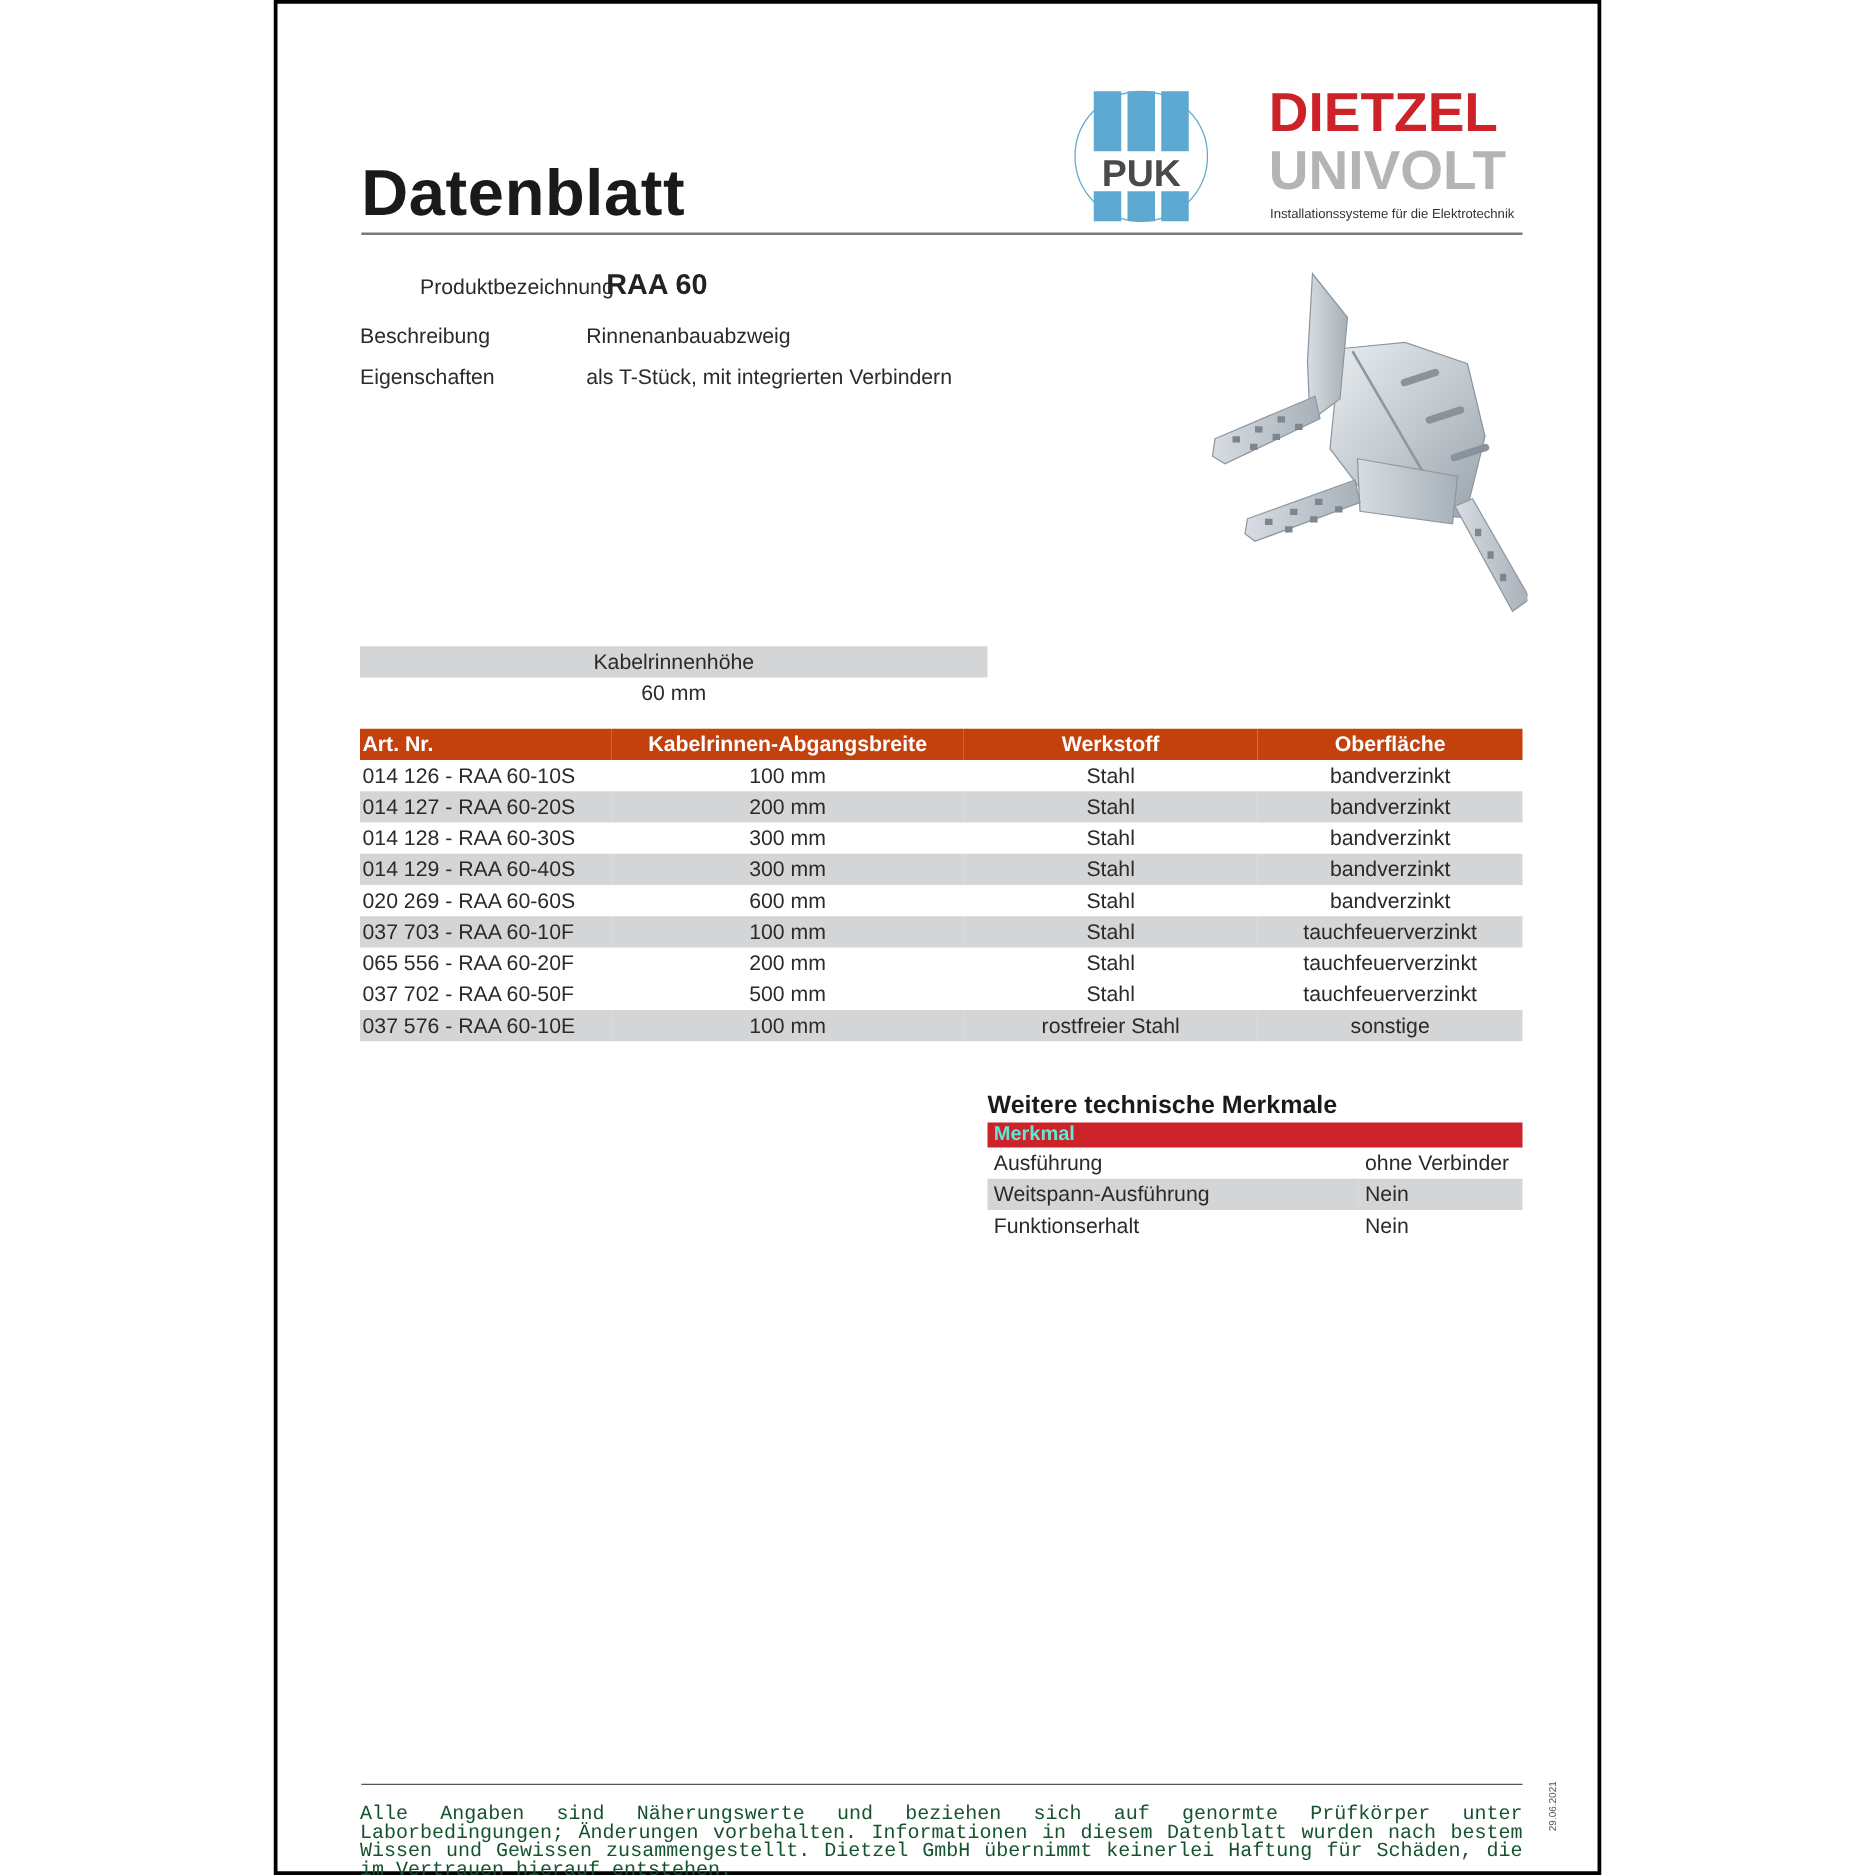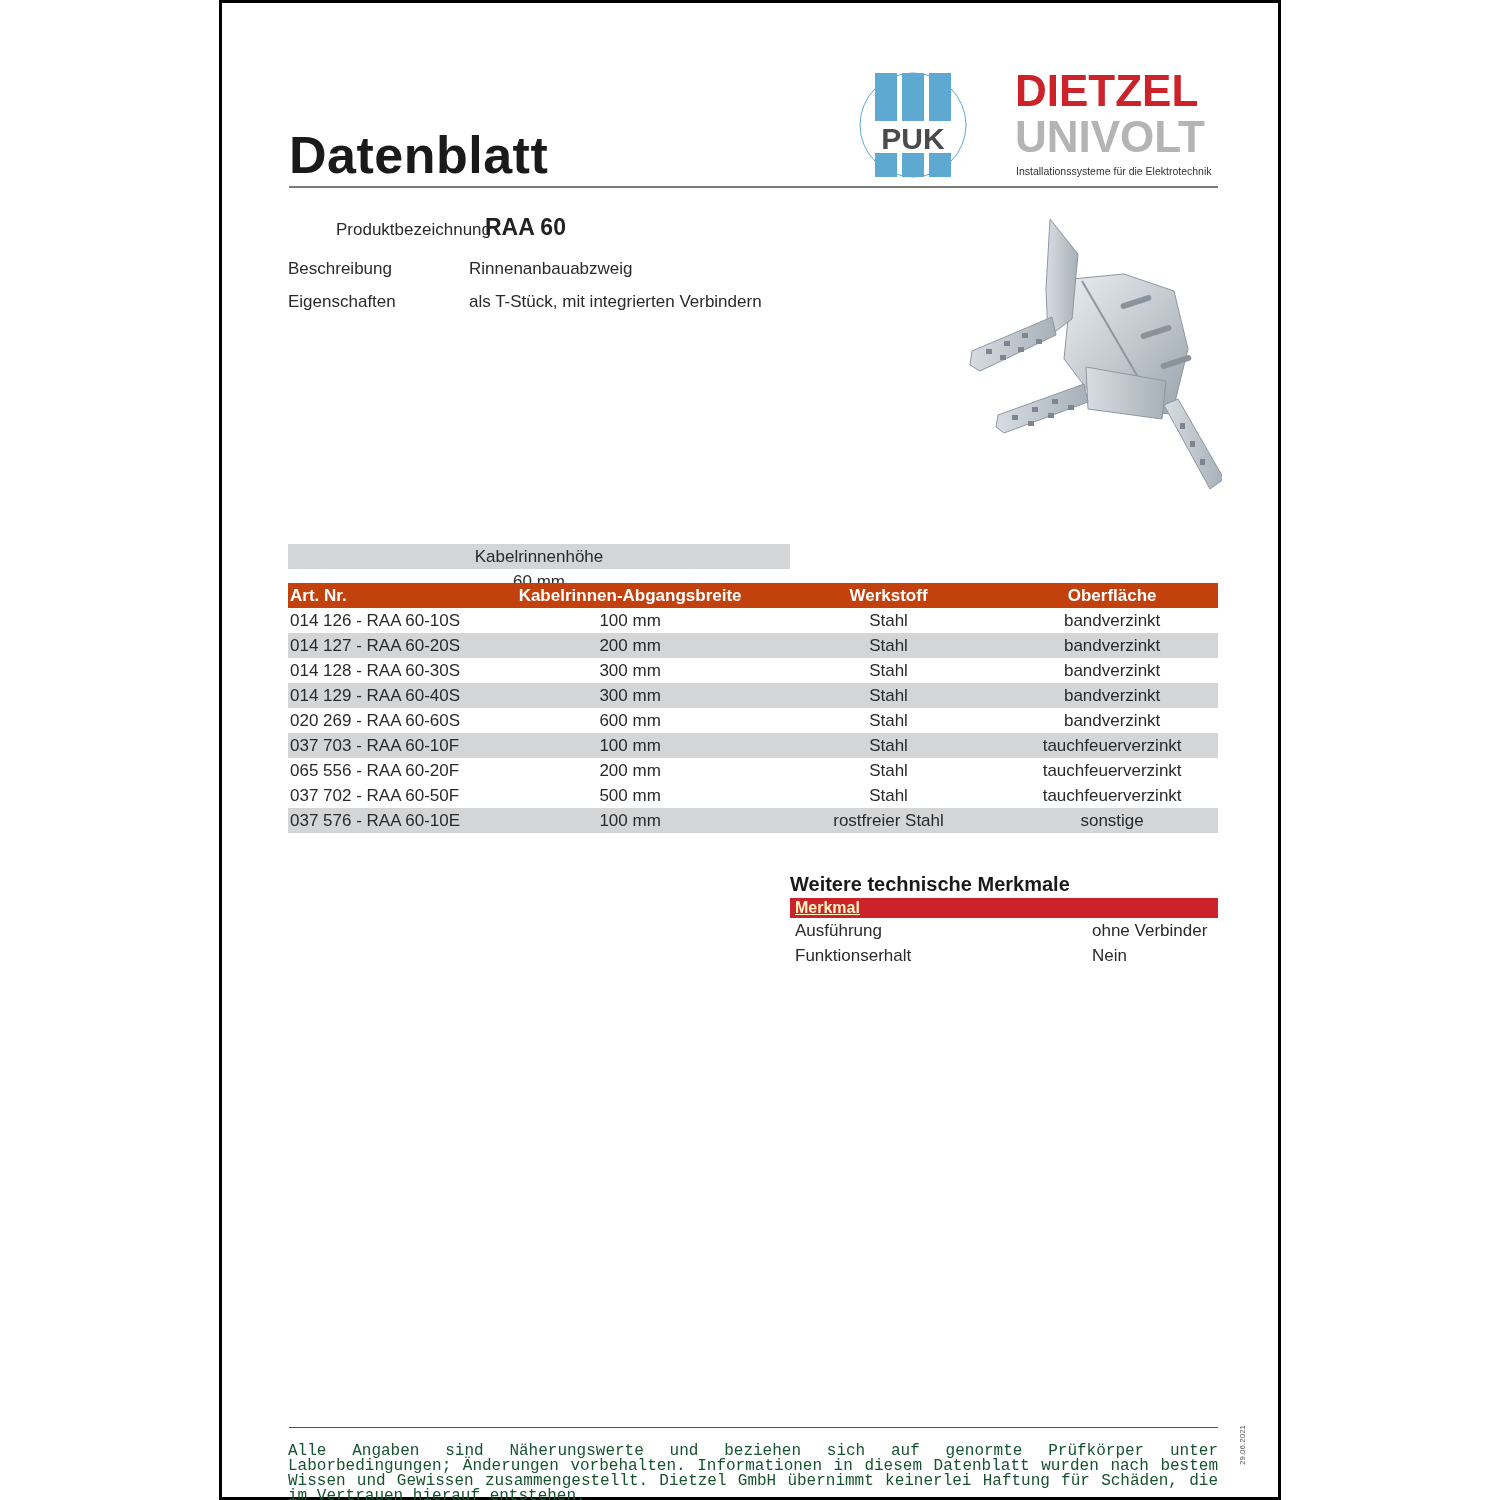--- a/index.html
+++ b/index.html
@@ -10,33 +10,33 @@
   .rule { left: 67px; width: 929px; height: 2px; background: #7a7a7a; }
   .puk { left: 635px; top: 66px; width: 112px; height: 112px; }
   .brand1 { left: 793px; top: 64px; font-size: 44px; font-weight: bold; color: #cc2229; letter-spacing: 0px; line-height: 48px; }
   .brand2 { left: 793px; top: 110px; font-size: 44px; font-weight: bold; color: #b4b4b4; line-height: 48px; }
   .tagline { left: 794px; top: 162px; font-size: 10.5px; color: #333; }
   .lbl { left: 66px; font-size: 17px; color: #2a2a2a; }
   .val { left: 247px; font-size: 17px; color: #2a2a2a; }
   .valbig { left: 263px; font-size: 23px; font-weight: bold; color: #222; }
   .product-img { left: 730px; top: 206px; width: 270px; height: 290px; }
   .height-box { left: 66px; top: 514px; width: 502px; }
-  .height-head { background: #d4d5d6; height: 25px; line-height: 25px; text-align: center; font-size: 17px; color: #2a2a2a; margin-top: 27px; }
+  .height-head { background: #d4d5d6; height: 25px; line-height: 25px; text-align: center; font-size: 17px; color: #2a2a2a; }
   .height-val { height: 25px; line-height: 25px; text-align: center; font-size: 17px; color: #2a2a2a; }
   table.main { position: absolute; left: 66px; top: 580px; width: 930px; border-collapse: collapse; font-size: 17px; color: #2a2a2a; }
   table.main th { background: #c2410c; color: #fff; font-weight: bold; height: 25px; padding: 0; font-size: 17px; }
   table.main td { height: 25px; padding: 0; }
   table.main tr.alt td { background: #d4d5d6; }
   .c1 { text-align: left; padding-left: 2px !important; width: 200px; }
   .c2 { text-align: center; width: 282px; }
   .c3 { text-align: center; width: 236px; }
   .c4 { text-align: center; width: 212px; }
   .feat-title { left: 568px; top: 870px; font-size: 20px; font-weight: bold; color: #1a1a1a; }
   table.feat { position: absolute; left: 568px; top: 895px; width: 428px; border-collapse: collapse; font-size: 17px; color: #2a2a2a; }
-  table.feat th { background: #cc2229; color: #fef9c3; text-align: left; font-weight: bold; height: 20px; padding: 0 0 0 5px; font-size: 16px; text-decoration: underline; }
+  table.feat th { background: #cc2229; color: #5eead4; text-align: left; font-weight: bold; height: 20px; padding: 0 0 0 5px; font-size: 16px; }
   table.feat td { height: 25px; padding: 0 0 0 5px; margin-left: 44px; }
   table.feat tr.alt td { background: #d4d5d6; }
   .fk { width: 292px; }
   .footer-rule { top: 1424px; }
   .disclaimer { left: 66px; top: 1441px; width: 930px; font-size: 16px; line-height: 15px; color: #14532d; text-align: justify; text-align-last: left; font-family: Liberation Mono, monospace; }
   .date { left: 1016px; top: 1462px; font-size: 8px; color: #555; transform: rotate(-90deg); transform-origin: left top; white-space: nowrap; }
 </style>
 </head>
 <body>
 
@@ -192,20 +192,24 @@
     <thead>
       <tr>
         <th colspan="2">Merkmal</th>
       </tr>
     </thead>
     <tbody>
       <tr>
         <td class="fk">Ausführung</td>
         <td>ohne Verbinder</td>
       </tr>
+      <tr class="alt">
+        <td class="fk">Weitspann-Ausführung</td>
+        <td>Nein</td>
+      </tr>
       <tr>
         <td class="fk">Funktionserhalt</td>
         <td>Nein</td>
       </tr>
     </tbody>
   </table>
 
   <div class="abs rule footer-rule" style="height:1px; background:#555;"></div>
   <div class="abs disclaimer">Alle Angaben sind Näherungswerte und beziehen sich auf genormte Prüfkörper unter Laborbedingungen; Änderungen vorbehalten. Informationen in diesem Datenblatt wurden nach bestem Wissen und Gewissen zusammengestellt. Dietzel GmbH übernimmt keinerlei Haftung für Schäden, die im Vertrauen hierauf entstehen.</div>
   <div class="abs date">29.06.2021</div>

